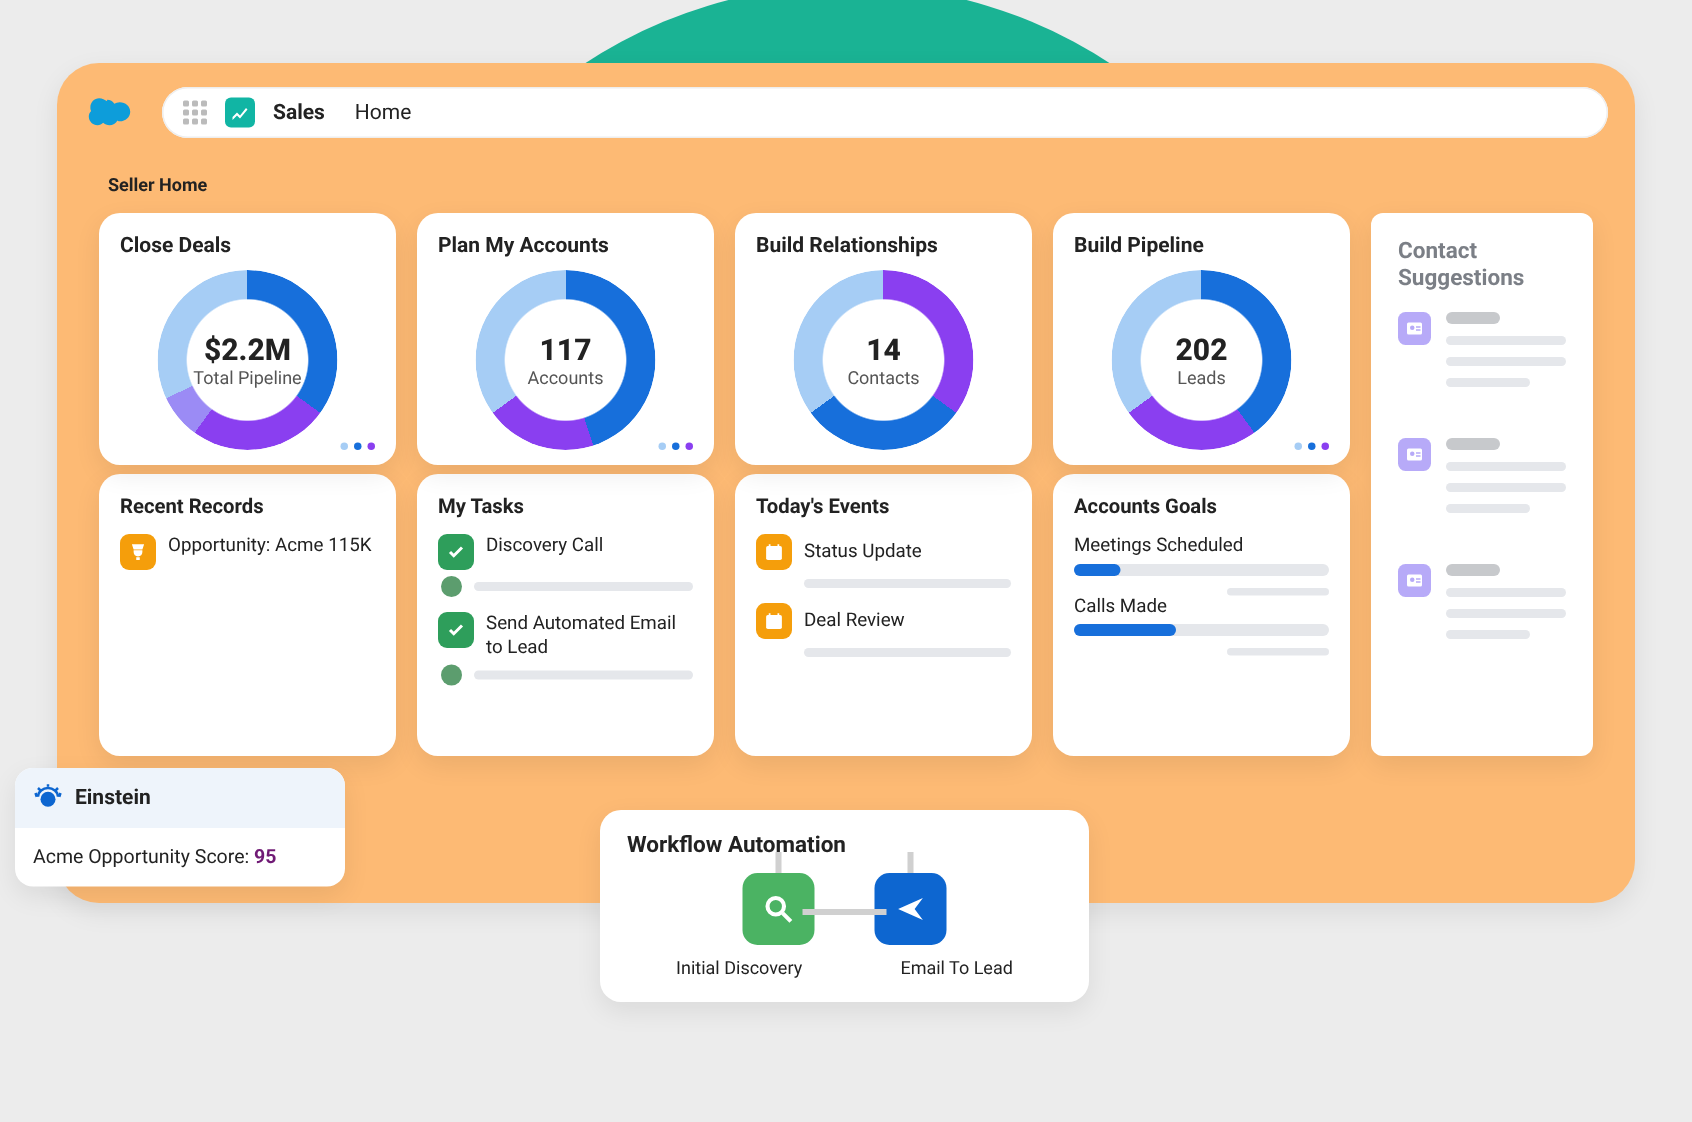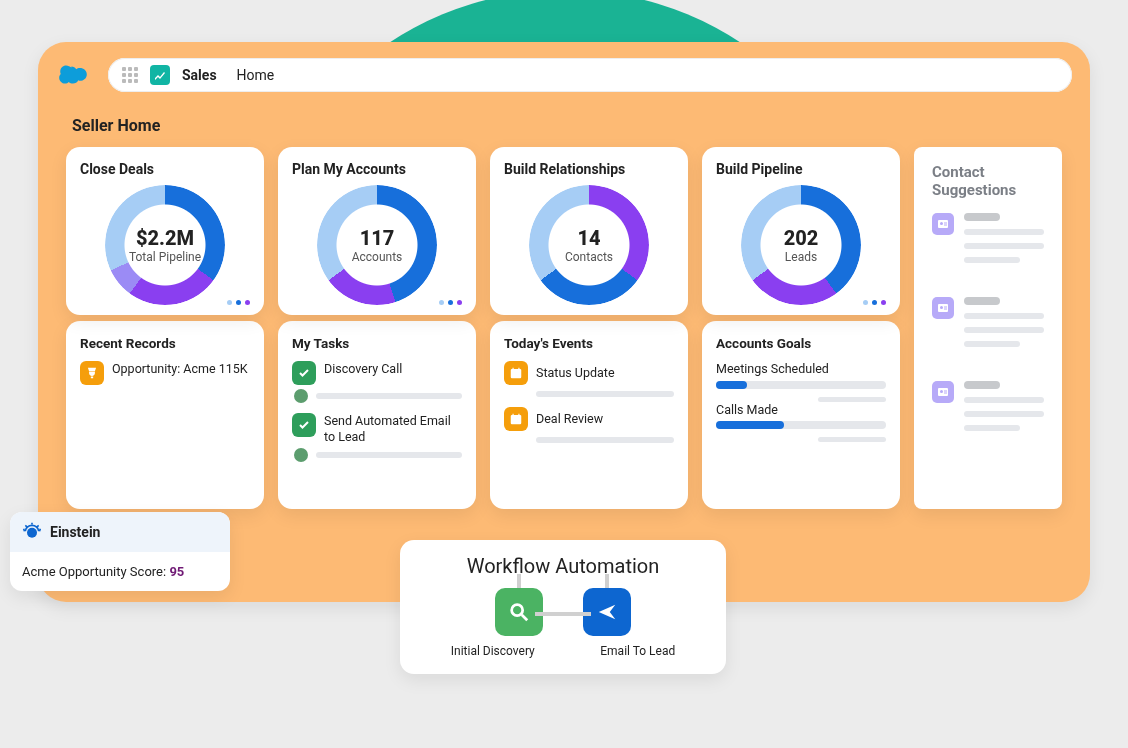--- a/index.html
+++ b/index.html
@@ -22,21 +22,21 @@
   .bg-circle{position:absolute;width:640px;height:640px;border-radius:50%;background:var(--teal);left:245px;top:-10px;z-index:0;}
   .window{position:absolute;left:38px;top:42px;right:38px;height:560px;background:#fdba74;border-radius:28px;box-shadow:var(--shadow);z-index:1;overflow:visible;}
   .header{height:50px;display:flex;align-items:center;padding:8px 18px 0;}
   .logo{width:34px;height:24px;color:#0d9dda;}
   .nav-pill{margin-left:18px;background:#fff;border-radius:999px;flex:1;height:34px;display:flex;align-items:center;padding:0 14px;gap:12px;box-shadow:inset 0 0 0 1px #eee;}
   .grid-icon{display:grid;grid-template-columns:repeat(3,4px);grid-template-rows:repeat(3,4px);gap:2px;}
   .grid-icon span{background:#bbb;border-radius:1px;}
   .sales-icon{width:20px;height:20px;background:#11b5a4;border-radius:4px;display:flex;align-items:center;justify-content:center;color:#fff;font-size:12px;}
   .nav-label{font-weight:700;font-size:14px;}
   .nav-home{font-size:14px;margin-left:8px;}
-  .page-title{font-size:16px;font-weight:700;margin:16px 0 12px 34px;}
+  .page-title{font-size:12px;font-weight:700;margin:16px 0 12px 34px;}
   .content{display:flex;gap:14px;padding:0 28px;}
   .main-col{flex:1;display:flex;flex-direction:column;gap:6px;}
   .row{display:flex;gap:14px;}
   .kpi{background:var(--card);border-radius:14px;padding:14px 14px 10px;width:170px;box-shadow:var(--shadow);position:relative;}
   .kpi h3{margin:0 0 8px;font-size:14px;font-weight:700;}
   .donut-wrap{display:flex;align-items:center;justify-content:center;position:relative;}
   .donut{width:120px;height:120px;border-radius:50%;}
   .donut-center{position:absolute;text-align:center;}
   .donut-center .val{font-weight:800;font-size:20px;}
   .donut-center .lbl{font-size:12px;color:#555;}
@@ -55,21 +55,21 @@
   .sidebar h3{margin:0 0 14px;font-size:15px;font-weight:700;color:#7b7f86;}
   .sugg{display:flex;gap:10px;margin-bottom:34px;}
   .sugg:last-child{margin-bottom:0;}
   .sugg-icon{width:22px;height:22px;border-radius:5px;background:#b7aaf8;flex-shrink:0;display:flex;align-items:center;justify-content:center;color:#fff;font-size:12px;}
   .sugg-lines{flex:1;display:flex;flex-direction:column;gap:8px;}
   .einstein{position:absolute;left:10px;top:512px;width:220px;background:var(--card);border-radius:12px;box-shadow:var(--shadow);z-index:3;overflow:hidden;}
   .einstein-head{display:flex;align-items:center;gap:8px;background:#eef4fb;padding:10px 12px;font-weight:700;font-size:14px;}
   .einstein-body{padding:12px;font-size:13px;}
   .score{color:#701a75;font-weight:700;}
   .workflow{position:absolute;left:400px;top:540px;width:290px;background:var(--card);border-radius:14px;box-shadow:var(--shadow);z-index:3;padding:14px 18px 16px;}
-  .workflow h3{margin:0 0 10px;font-size:20px;font-weight:400;text-align:center;}
+  .workflow h3{margin:0 0 10px;font-size:15px;font-weight:700;}
   .wf-row{display:flex;align-items:center;justify-content:center;gap:40px;position:relative;margin:6px 0 8px;}
   .wf-node{display:flex;flex-direction:column;align-items:center;gap:6px;}
   .wf-box{width:48px;height:48px;border-radius:10px;display:flex;align-items:center;justify-content:center;color:#fff;position:relative;}
   .wf-green{background:#4bb363;}
   .wf-blue{background:#0d66d0;}
   .wf-stem{width:4px;height:14px;background:#d0d0d0;position:absolute;top:-14px;}
   .wf-label{font-size:12px;}
   .goal-bar{height:8px;border-radius:5px;background:#e5e7eb;position:relative;margin:4px 0 8px;}
   .goal-fill{position:absolute;left:0;top:0;bottom:0;background:#176fdb;border-radius:5px;}
 </style>

